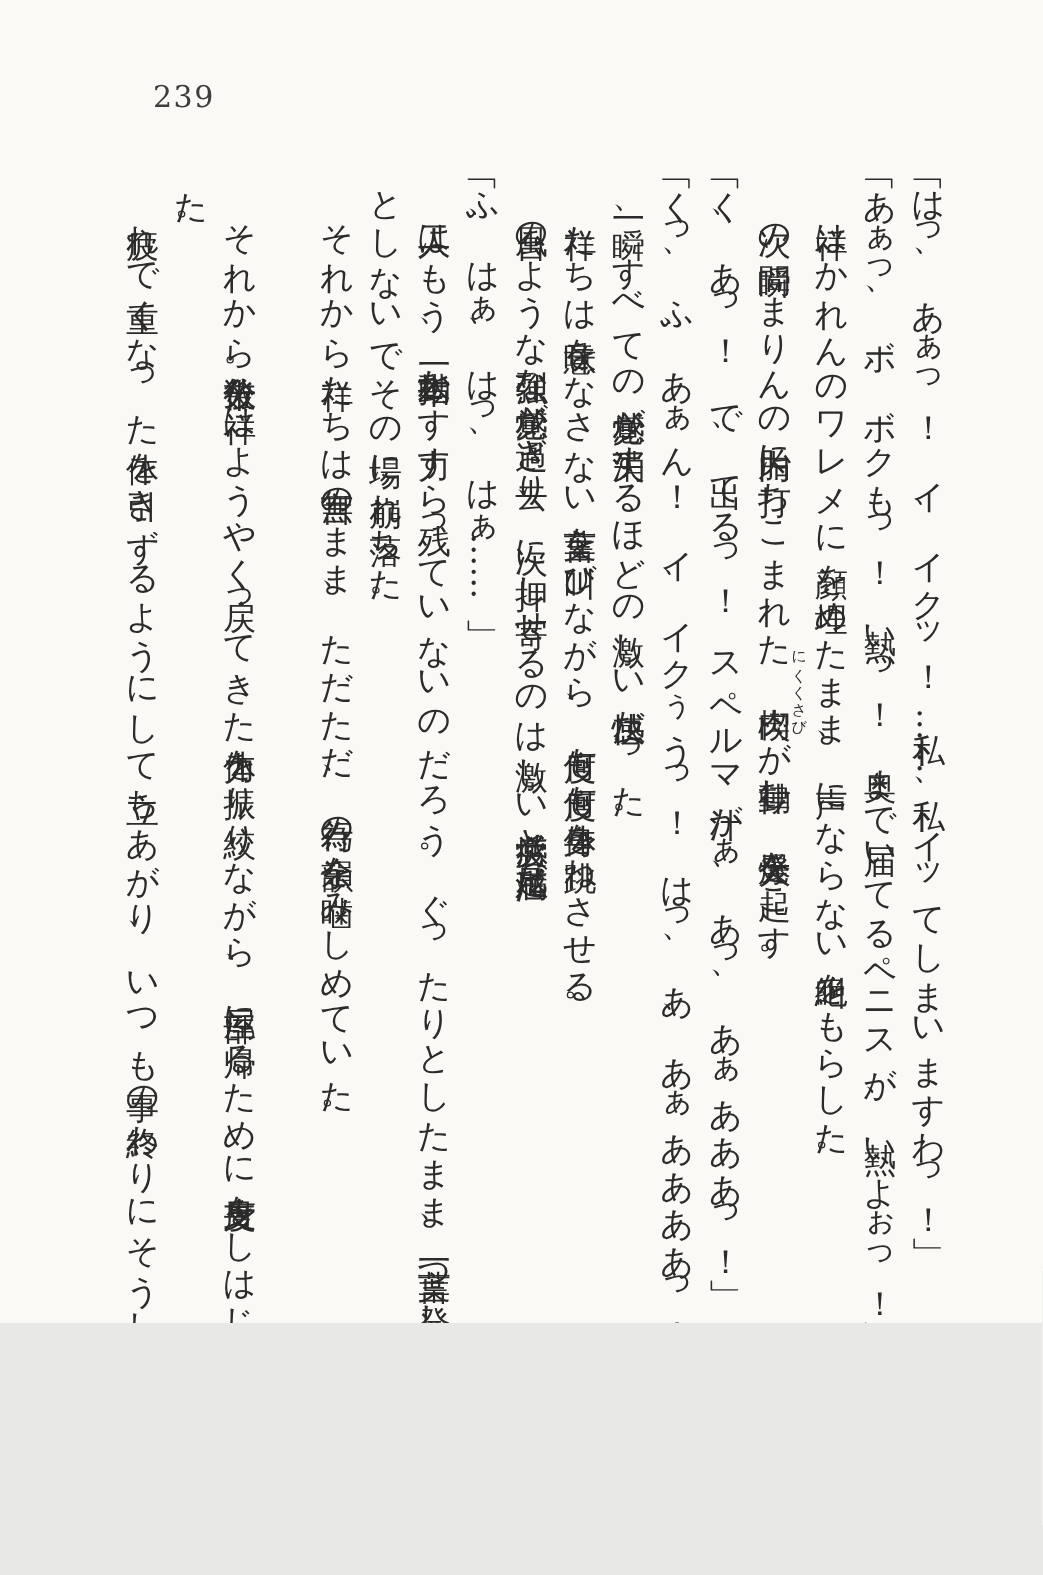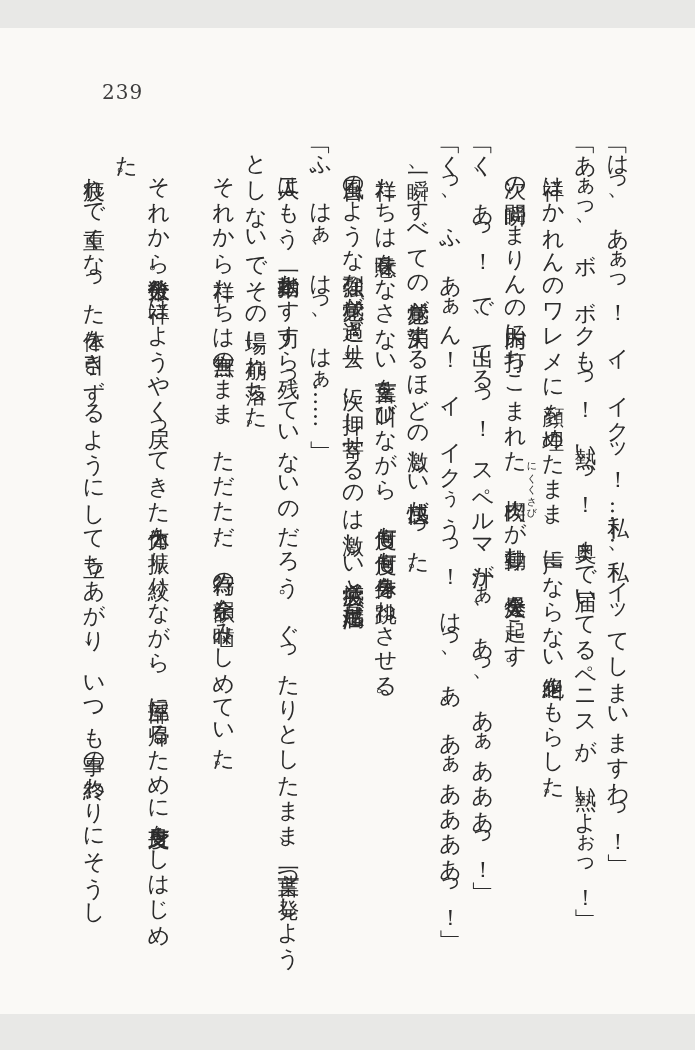--- a/index.html
+++ b/index.html
@@ -1,24 +1,23 @@
 <!DOCTYPE html>
 <html lang="ja"><head>
 <meta charset="utf-8">
 <style>
   html, body { margin: 0; padding: 0; background: #e8e8e6; }
   .page {
     position: relative;
     width: 695px;
-    height: 986px;
+    height: 882px;
     background: #faf9f6;
     font-family: "DejaVu Serif", "Liberation Serif", serif;
     color: #2b2b2b;
     overflow: hidden;
-    margin-top: 28px;
   }
   .page-number {
     position: absolute;
     top: 52px;
     left: 102px;
     font-size: 20px;
     letter-spacing: 1px;
     color: #3d3d3d;
   }
   .text-block {

